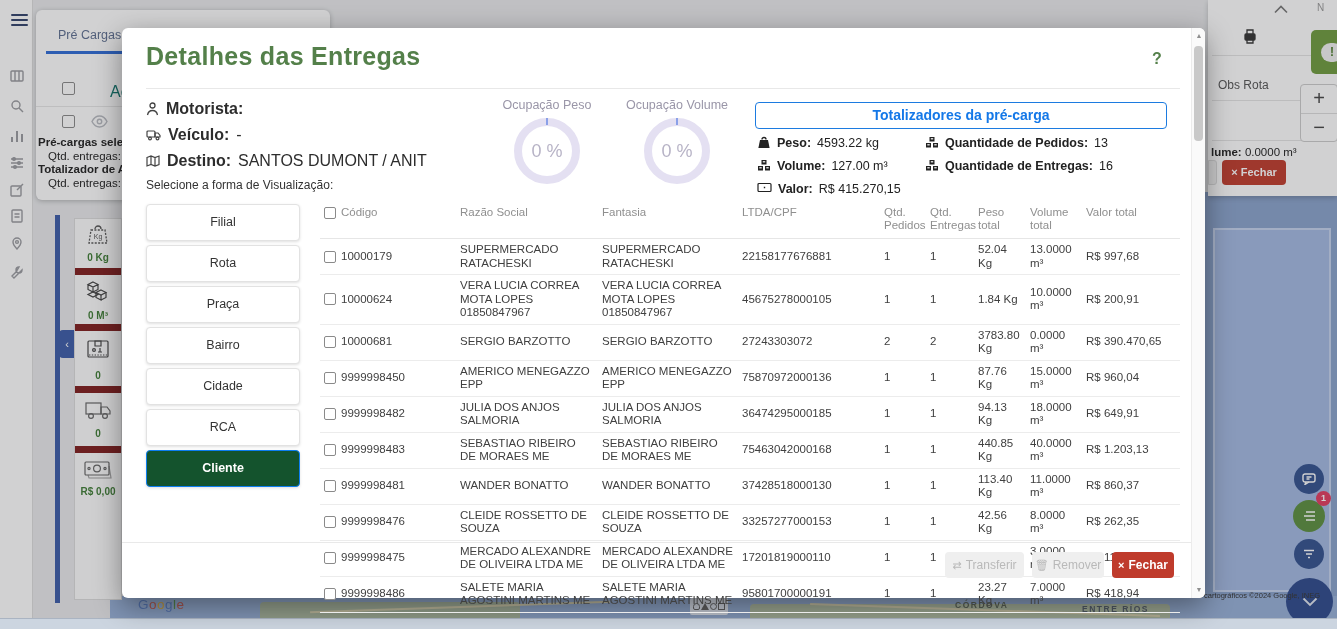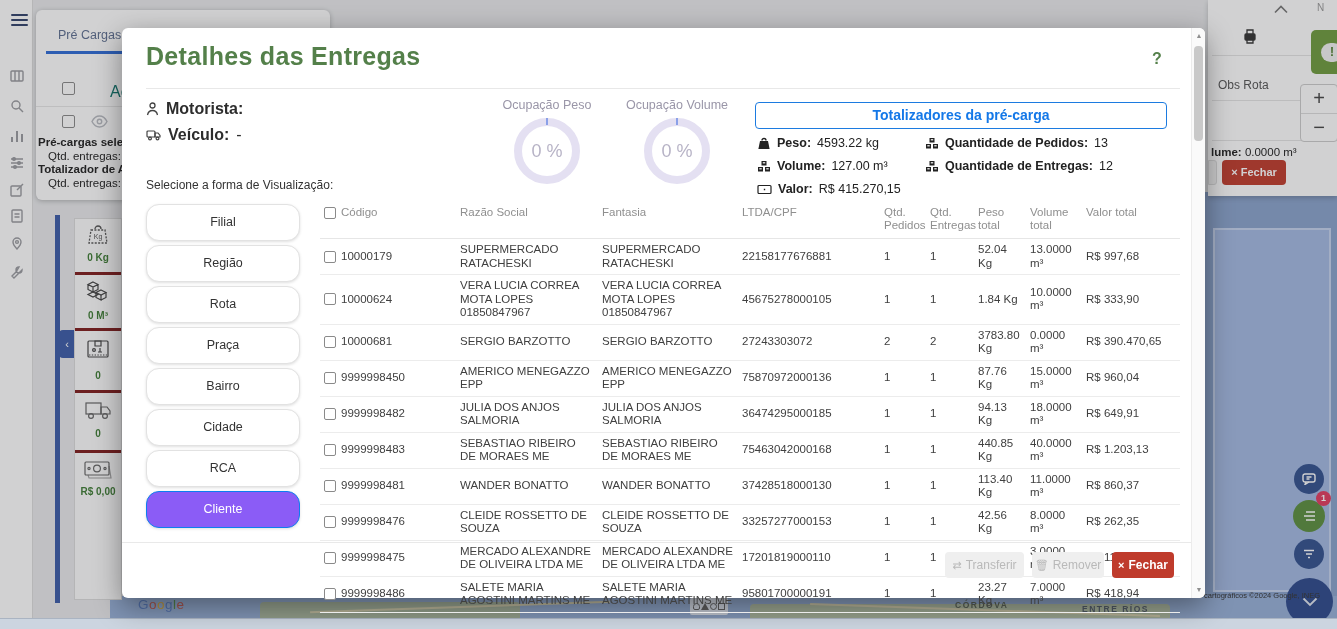--- a/index.html
+++ b/index.html
@@ -16,21 +16,21 @@
   .sidebar .icn{position:absolute;left:9px}
   .burger{position:absolute;left:11px;top:14px;width:17px;height:12px}
   .burger span{display:block;height:2.4px;background:#31426b;margin-bottom:2.6px;border-radius:1px}
   .panel-tl{position:absolute;left:36px;top:10px;width:294px;height:190px;background:#fff;border-radius:6px;box-shadow:0 1px 5px rgba(0,0,0,.25)}
   .tab-label{position:absolute;left:22px;top:18px;font-size:12.5px;color:#5e6f91}
   .tab-underline{position:absolute;left:10px;top:41px;width:185px;height:3px;background:#2e6bd6}
   .cbx{display:inline-block;width:13px;height:13px;border:1.5px solid #8a8a8a;border-radius:2px;background:#fff;vertical-align:middle}
   .panel-tl .divider{position:absolute;left:0;right:0;height:1px;background:#e7e7e7}
   .sum-line{font-size:11.5px;line-height:13.5px;color:#222}
   .widget{position:absolute;left:74px;top:218px;width:48px;height:382px;background:#fdfdfd;border:1px solid #dcdcdc;overflow:hidden}
-  .wcell{height:56px;border-bottom:3px solid #7f1d1d;text-align:center;padding-top:5px}
+  .wcell{height:56px;border-bottom:7px solid #7f1d1d;text-align:center;padding-top:5px}
   .wcell .val{display:block;font-size:10px;font-weight:bold;color:#3f7d35;margin-top:2px}
   .blue-strip{position:absolute;left:55px;top:215px;width:5px;height:388px;background:#3c5ca8}
   .collapse-tab{position:absolute;left:59px;top:330px;width:16px;height:28px;background:#3c5ca8;border-radius:4px 0 0 4px;color:#fff;font-size:11px;line-height:28px;text-align:center}
   .panel-right{position:absolute;left:1208px;top:0;width:129px;height:196px;background:#fff;box-shadow:0 2px 5px rgba(0,0,0,.2)}
   .panel-right .divider{position:absolute;left:4px;right:4px;height:1px;background:#e4e4e4}
   .obs{position:absolute;left:10px;top:78px;font-size:12px;color:#555}
   .stepper{position:absolute;left:92px;top:84px;width:38px;height:58px;background:#fff;border:1px solid #ccc;border-radius:4px;text-align:center}
   .stepper .s{display:block;height:28px;font-size:20px;color:#444;line-height:26px}
   .stepper .s+.s{border-top:1px solid #ddd}
   .vol-line{position:absolute;left:3px;top:146px;font-size:11.5px;color:#222;white-space:nowrap}
@@ -58,25 +58,25 @@
   .info .row{margin-bottom:8px;display:flex;align-items:center;gap:7px}
   .info b{font-weight:bold}
   .sel-view{position:absolute;left:24px;top:150px;font-size:12px;color:#333}
   .gauge{position:absolute;width:110px;text-align:center}
   .gauge .glabel{font-size:12.5px;color:#9a96a8;margin-bottom:6px}
   .ring{position:relative;width:66px;height:66px;border:8px solid #e4e0f2;border-radius:50%;margin:0 auto;display:flex;align-items:center;justify-content:center}
   .ring .tick{position:absolute;left:50%;top:-8px;width:2px;height:7px;background:#8aa0e8;transform:translateX(-50%)}
   .ring .gval{font-size:18px;color:#b7b3c6}
   .tot-box{position:absolute;left:633px;top:74px;width:412px;height:27px;border:1px solid #1c7be0;border-radius:4px;color:#1478e8;font-size:14px;font-weight:bold;text-align:center;line-height:25px}
   .stats{position:absolute;font-size:12.5px;color:#222}
-  .stats .row{display:flex;align-items:center;gap:6px;margin-bottom:9px;white-space:nowrap}
+  .stats .row{display:flex;align-items:flex-start;gap:6px;margin-bottom:9px;white-space:nowrap}
   .stats b{font-weight:bold}
   #view-buttons{position:absolute;left:24px;top:176px;width:154px}
-  .vbtn{width:154px;height:37px;margin-bottom:4px;background:#fff;border:1px solid #e2e2e2;border-radius:13px;box-shadow:0 1px 3px rgba(0,0,0,.13);font-size:12.5px;color:#333;text-align:center;line-height:35px;cursor:pointer}
-  .vbtn.active{background:#8b5cf6;border-color:#0d7ef0;color:#fff;font-weight:normal}
+  .vbtn{width:154px;height:37px;margin-bottom:4px;background:#fff;border:1px solid #e2e2e2;border-radius:4px;box-shadow:0 1px 3px rgba(0,0,0,.13);font-size:12.5px;color:#333;text-align:center;line-height:35px;cursor:pointer}
+  .vbtn.active{background:#14532d;border-color:#0d7ef0;color:#fff;font-weight:bold}
   .dtable{position:absolute;left:198px;top:174px;width:860px;border-collapse:collapse;table-layout:fixed;font-size:11.5px;color:#404040}
   .dtable th{font-weight:normal;color:#8f8f8f;text-align:left;padding:4px 4px 6px 4px;border-bottom:1px solid #e6e6e6;vertical-align:top;line-height:13px}
   .dtable td{padding:4px 4px;border-bottom:1px solid #ececec;vertical-align:middle;line-height:13.5px;word-wrap:break-word}
   .dtable .cbx{margin-right:5px;width:12px;height:12px}
   .m-footer-divider{position:absolute;left:0;top:514px;width:1069px;height:1px;background:#e9e9e9}
   .fbtn{position:absolute;top:524px;height:26px;border:none;border-radius:4px;font-size:12px;font-family:"Liberation Sans",sans-serif;background:#efefef;color:#b9b9b9;padding:0 0}
   .fbtn .ic{margin-right:4px;font-size:11px}
   #btn-fechar{background:#bf3b2c;color:#fff;font-weight:bold}
   .mscroll{position:absolute;left:1069px;top:0;width:14px;height:570px;background:#fafafa;border-left:1px solid #ececec;border-radius:0 6px 6px 0}
   .mscroll .arrow{position:absolute;left:0;width:14px;height:16px;text-align:center;font-size:7px;color:#8f8f8f;line-height:16px}
@@ -291,20 +291,27 @@
     <div class="row">
       <svg width="15" height="12" viewBox="0 0 15 12" fill="none" stroke="#444" stroke-width="1.2">
           <rect x="1" y="2" width="8" height="6" rx="1"></rect>
           <path d="M9 4h3l2 2.5V8H9z"></path>
           <circle cx="4" cy="9.5" r="1.4"></circle>
           <circle cx="11.5" cy="9.5" r="1.4"></circle>
         </svg>
       <b>Veículo:</b>
         <span>-</span>
     </div>
+    <div class="row">
+      <svg width="14" height="12" viewBox="0 0 14 12" fill="none" stroke="#444" stroke-width="1.2">
+          <path d="M1 2.5L5 1l4 1.5L13 1v8.5L9 11 5 9.5 1 11zM5 1v8.5M9 2.5V11"></path>
+        </svg>
+      <b>Destino:</b>
+        <span>SANTOS DUMONT / ANIT</span>
+    </div>
   </div>
   <div class="sel-view">Selecione a forma de Visualização:</div>
 
   <div class="gauge" style="left:370px;top:70px">
     <div class="glabel">Ocupação Peso</div>
     <div class="ring">
         <div class="tick"></div>
         <span class="gval">0 %</span>
       </div>
   </div>
@@ -363,27 +370,26 @@
     <div class="row">
       <svg width="14" height="13" viewBox="0 0 14 13" fill="#222">
           <rect x="4.5" y="1" width="5" height="4.5"></rect>
           <rect x="1" y="7" width="5" height="4.5"></rect>
           <rect x="8" y="7" width="5" height="4.5"></rect>
           <rect x="5.8" y="2.2" width="2.4" height="1.2" fill="#fff"></rect>
           <rect x="2.3" y="8.2" width="2.4" height="1.2" fill="#fff"></rect>
           <rect x="9.3" y="8.2" width="2.4" height="1.2" fill="#fff"></rect>
         </svg>
       <b>Quantidade de Entregas:</b>
-        <span>12</span>
+        <span>16</span>
     </div>
   </div>
 
   <div id="view-buttons">
       <div class="vbtn">Filial</div>
-      <div class="vbtn">Região</div>
       <div class="vbtn">Rota</div>
       <div class="vbtn">Praça</div>
       <div class="vbtn">Bairro</div>
       <div class="vbtn">Cidade</div>
       <div class="vbtn">RCA</div>
       <div class="vbtn active">Cliente</div>
     </div>
 
   <table class="dtable">
     <colgroup>
@@ -424,21 +430,21 @@
         </tr>
         <tr>
           <td><span class="cbx"></span><span>10000624</span></td>
           <td>VERA LUCIA CORREA MOTA LOPES 01850847967</td>
           <td>VERA LUCIA CORREA MOTA LOPES 01850847967</td>
           <td>45675278000105</td>
           <td>1</td>
           <td>1</td>
           <td>1.84 Kg</td>
           <td>10.0000 m³</td>
-          <td>R$ 333,90</td>
+          <td>R$ 200,91</td>
         </tr>
         <tr>
           <td><span class="cbx"></span><span>10000681</span></td>
           <td>SERGIO BARZOTTO</td>
           <td>SERGIO BARZOTTO</td>
           <td>27243303072</td>
           <td>2</td>
           <td>2</td>
           <td>3783.80 Kg</td>
           <td>0.0000 m³</td>

